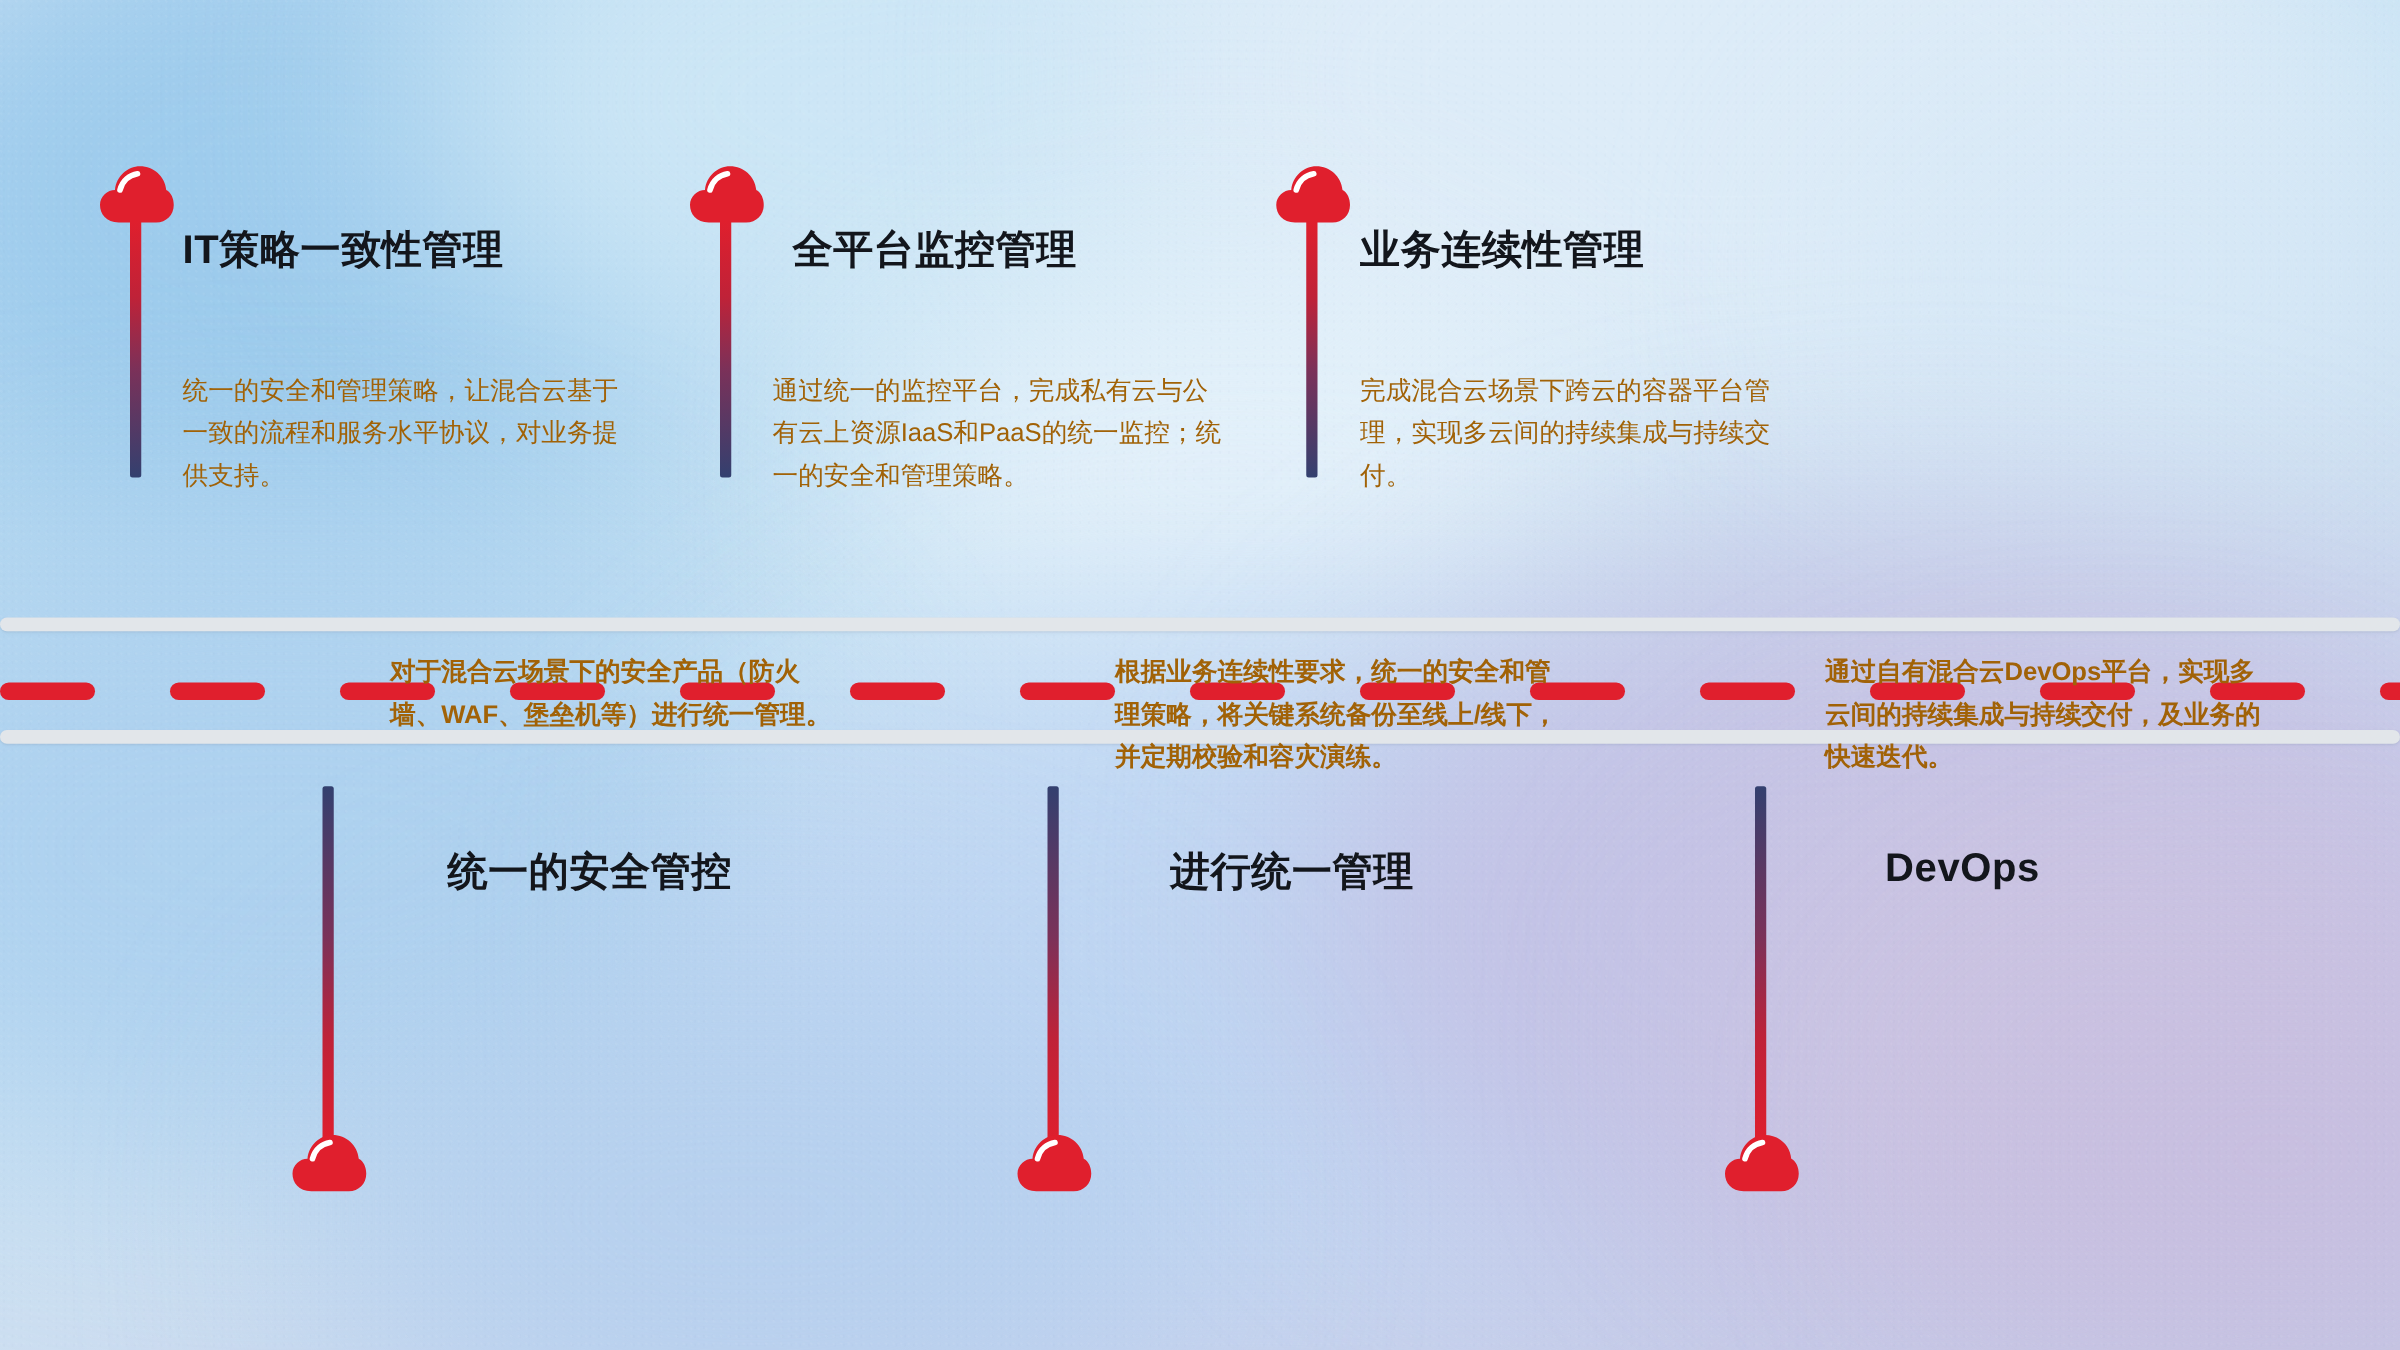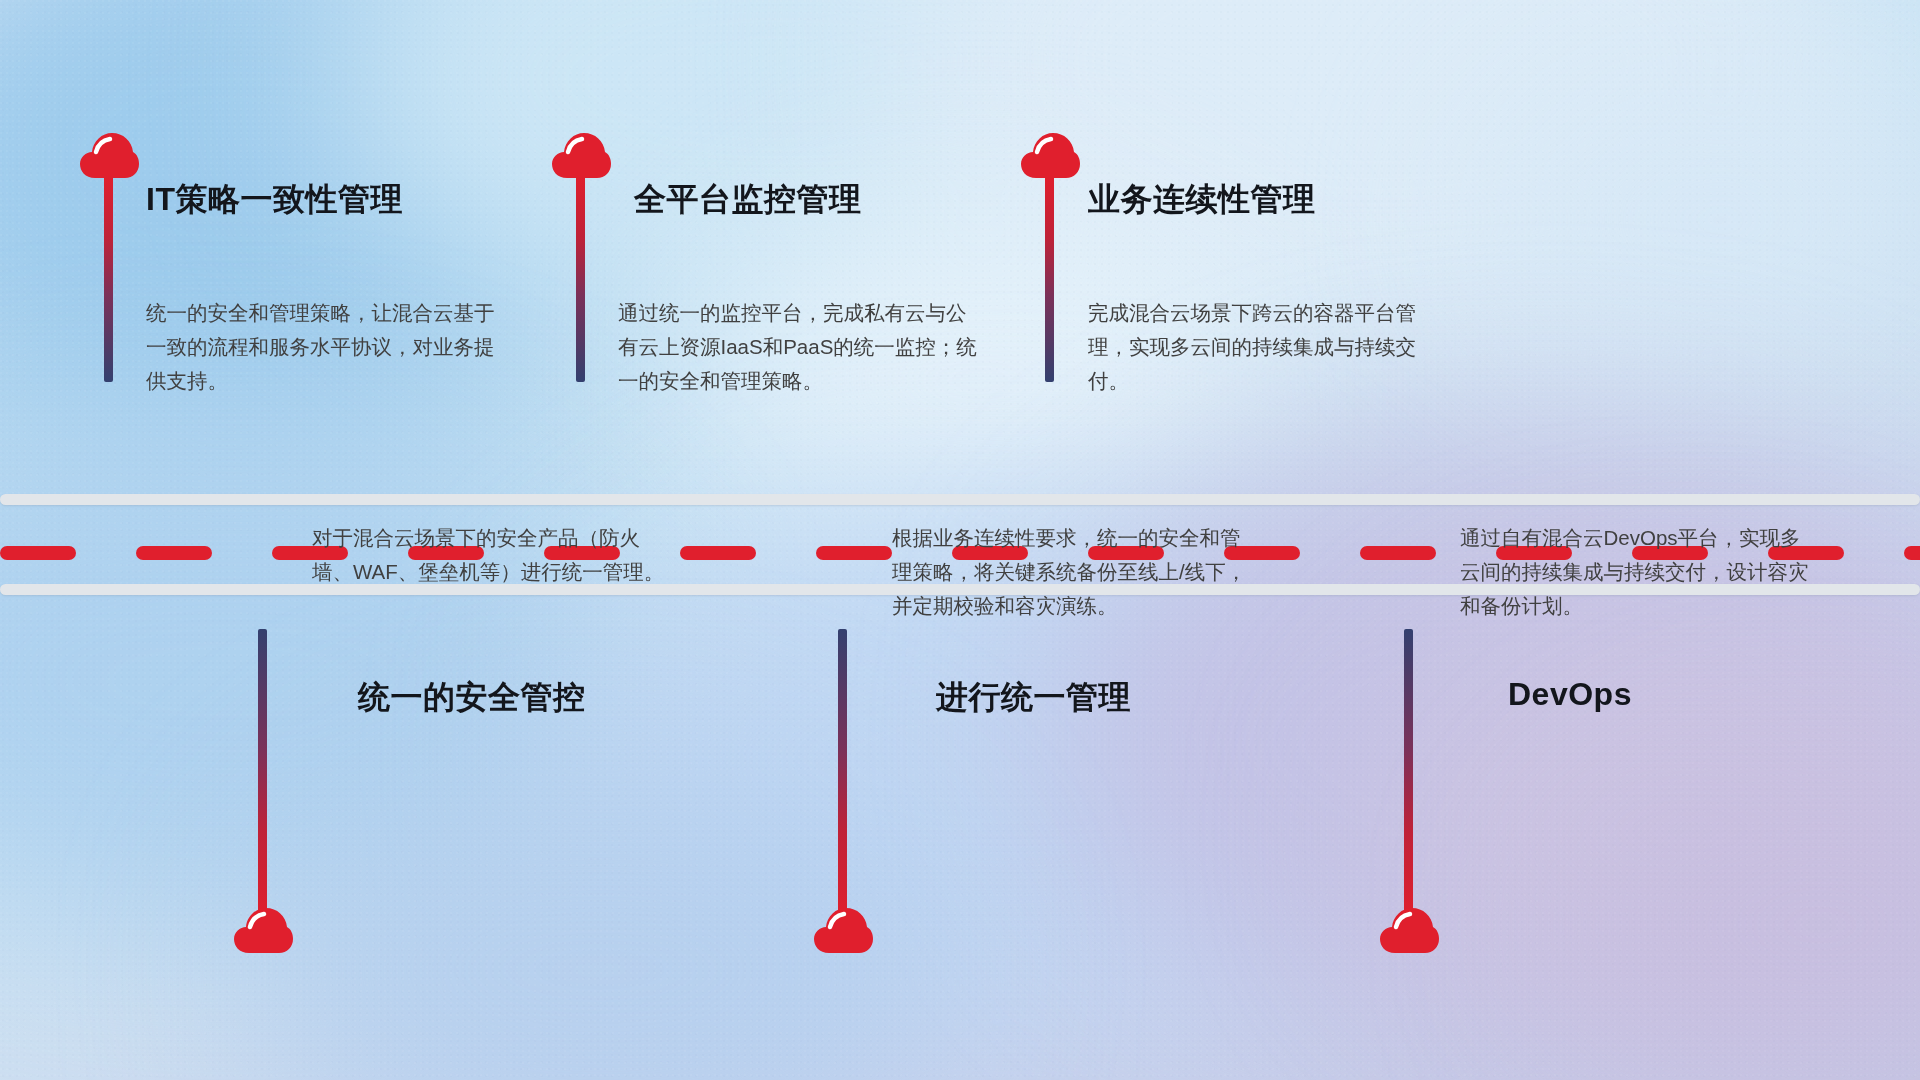--- a/index.html
+++ b/index.html
@@ -60,29 +60,29 @@
   .cloud { position:absolute; width:62px; height:48px; }
 
   .col-title {
     position:absolute;
     font-size:32px; font-weight:700; color:#13161c;
     letter-spacing:.5px; white-space:nowrap;
   }
   .col-body {
     position:absolute;
     font-size:20.5px; line-height:34px;
-    color:#404040; width:350px;
+    color:#a16207; width:350px;
   }
 
   
   .top .col-body { top:296px; }
   .top .col-title { top:178px; }
 
   
-  .bottom .col-body { top:521px; }
+  .bottom .col-body { top:521px;font-weight:bold; }
   .bottom .col-title { top:676px;margin-left:36px; }
 </style>
 </head>
 <body>
 
 <div id="stage">
 
   <div class="bg-base"></div>
   <div class="bg-blob b1"></div>
   <div class="bg-blob b2"></div>
@@ -186,17 +186,17 @@
 
     <div class="marker">
       <div class="stem stem-bottom" style="left:1404px; top:629px; height:288px;"></div>
       <div class="cloud" style="left:1378px; top:906px;">
         <svg viewBox="0 0 62 48" width="62" height="48" aria-hidden="true">
           <path d="M17 47 C7 47 2 40 2 33 C2 26 8 21 14 21 C15 10 24 2 34 2 C45 2 54 10 55 21 C59 23 61 28 61 33 C61 41 55 47 47 47 Z" fill="#e01f2d"></path>
           <path d="M18 21 C20 13 26 9 32 8" stroke="#ffffff" stroke-width="4.5" stroke-linecap="round" fill="none"></path>
         </svg>
       </div>
     </div>
-    <div class="col-body" style="left:1460px; width:352px;">通过自有混合云DevOps平台，实现多云间的持续集成与持续交付，设计容灾和备份计划。</div>
+    <div class="col-body" style="left:1460px; width:352px;">通过自有混合云DevOps平台，实现多云间的持续集成与持续交付，及业务的快速迭代。</div>
     <div class="col-title" style="left:1472px;">DevOps</div>
   </div>
 
 </div>
 
 </body></html>

